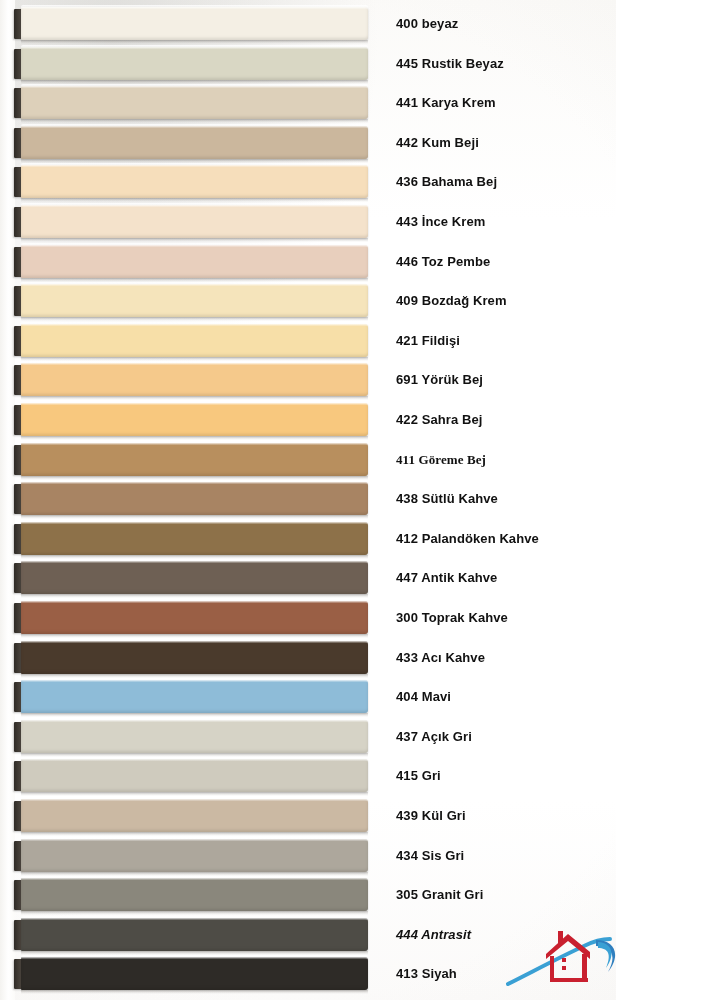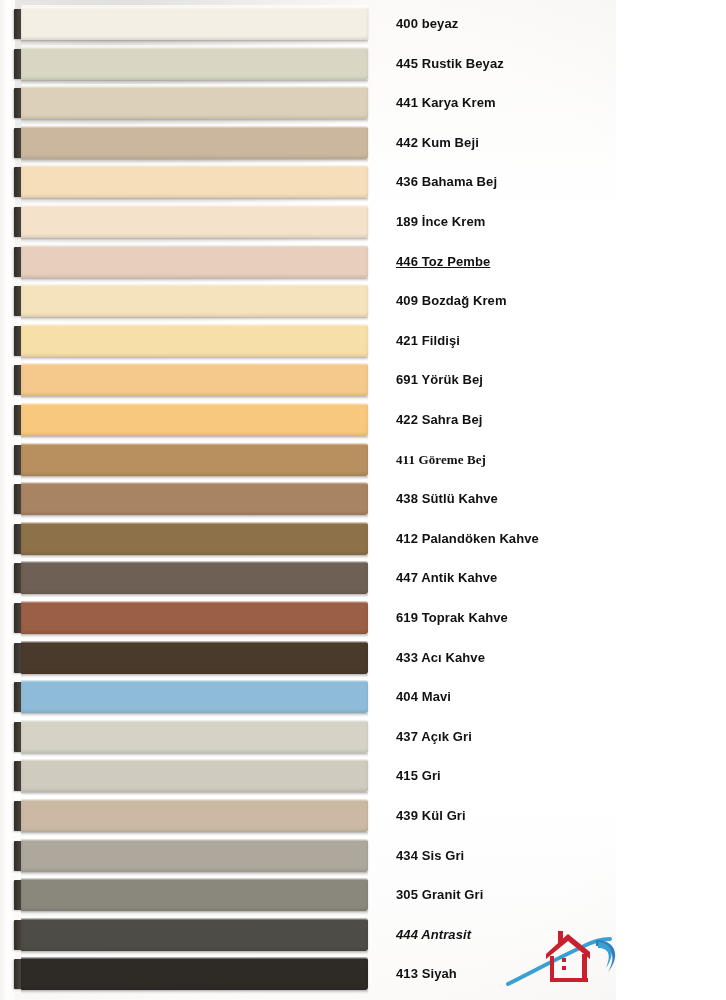--- a/index.html
+++ b/index.html
@@ -183,28 +183,28 @@
         <div class="bar-bevel"></div>
         <div class="bar-shadow"></div>
       </div>
       <div class="swatch-label" style="top: 175.4px;">436 Bahama Bej</div>
       <div class="swatch-row" style="top: 202px;">
         <div class="bar-endcap"></div>
         <div class="bar-face" style="background: rgb(244, 226, 203);"></div>
         <div class="bar-bevel"></div>
         <div class="bar-shadow"></div>
       </div>
-      <div class="swatch-label" style="top: 215px;">189 İnce Krem</div>
+      <div class="swatch-label" style="top: 215px;">443 İnce Krem</div>
       <div class="swatch-row" style="top: 241.6px;">
         <div class="bar-endcap"></div>
         <div class="bar-face" style="background: rgb(232, 207, 189);"></div>
         <div class="bar-bevel"></div>
         <div class="bar-shadow"></div>
       </div>
-      <div class="swatch-label" style="top: 254.6px; text-decoration: underline;">446 Toz Pembe</div>
+      <div class="swatch-label" style="top: 254.6px;">446 Toz Pembe</div>
       <div class="swatch-row" style="top: 281.2px;">
         <div class="bar-endcap"></div>
         <div class="bar-face" style="background: rgb(245, 228, 187);"></div>
         <div class="bar-bevel"></div>
         <div class="bar-shadow"></div>
       </div>
       <div class="swatch-label" style="top: 294.2px;">409 Bozdağ Krem</div>
       <div class="swatch-row" style="top: 320.8px;">
         <div class="bar-endcap"></div>
         <div class="bar-face" style="background: rgb(247, 223, 168);"></div>
@@ -253,21 +253,21 @@
         <div class="bar-bevel"></div>
         <div class="bar-shadow"></div>
       </div>
       <div class="swatch-label" style="top: 571.4px;">447 Antik Kahve</div>
       <div class="swatch-row" style="top: 598px;">
         <div class="bar-endcap"></div>
         <div class="bar-face" style="background: rgb(154, 95, 69);"></div>
         <div class="bar-bevel"></div>
         <div class="bar-shadow"></div>
       </div>
-      <div class="swatch-label" style="top: 611px;">619 Toprak Kahve</div>
+      <div class="swatch-label" style="top: 611px;">300 Toprak Kahve</div>
       <div class="swatch-row" style="top: 637.6px;">
         <div class="bar-endcap"></div>
         <div class="bar-face" style="background: rgb(74, 58, 44);"></div>
         <div class="bar-bevel"></div>
         <div class="bar-shadow"></div>
       </div>
       <div class="swatch-label" style="top: 650.6px;">433 Acı Kahve</div>
       <div class="swatch-row" style="top: 677.2px;">
         <div class="bar-endcap"></div>
         <div class="bar-face" style="background: rgb(142, 188, 216);"></div>

